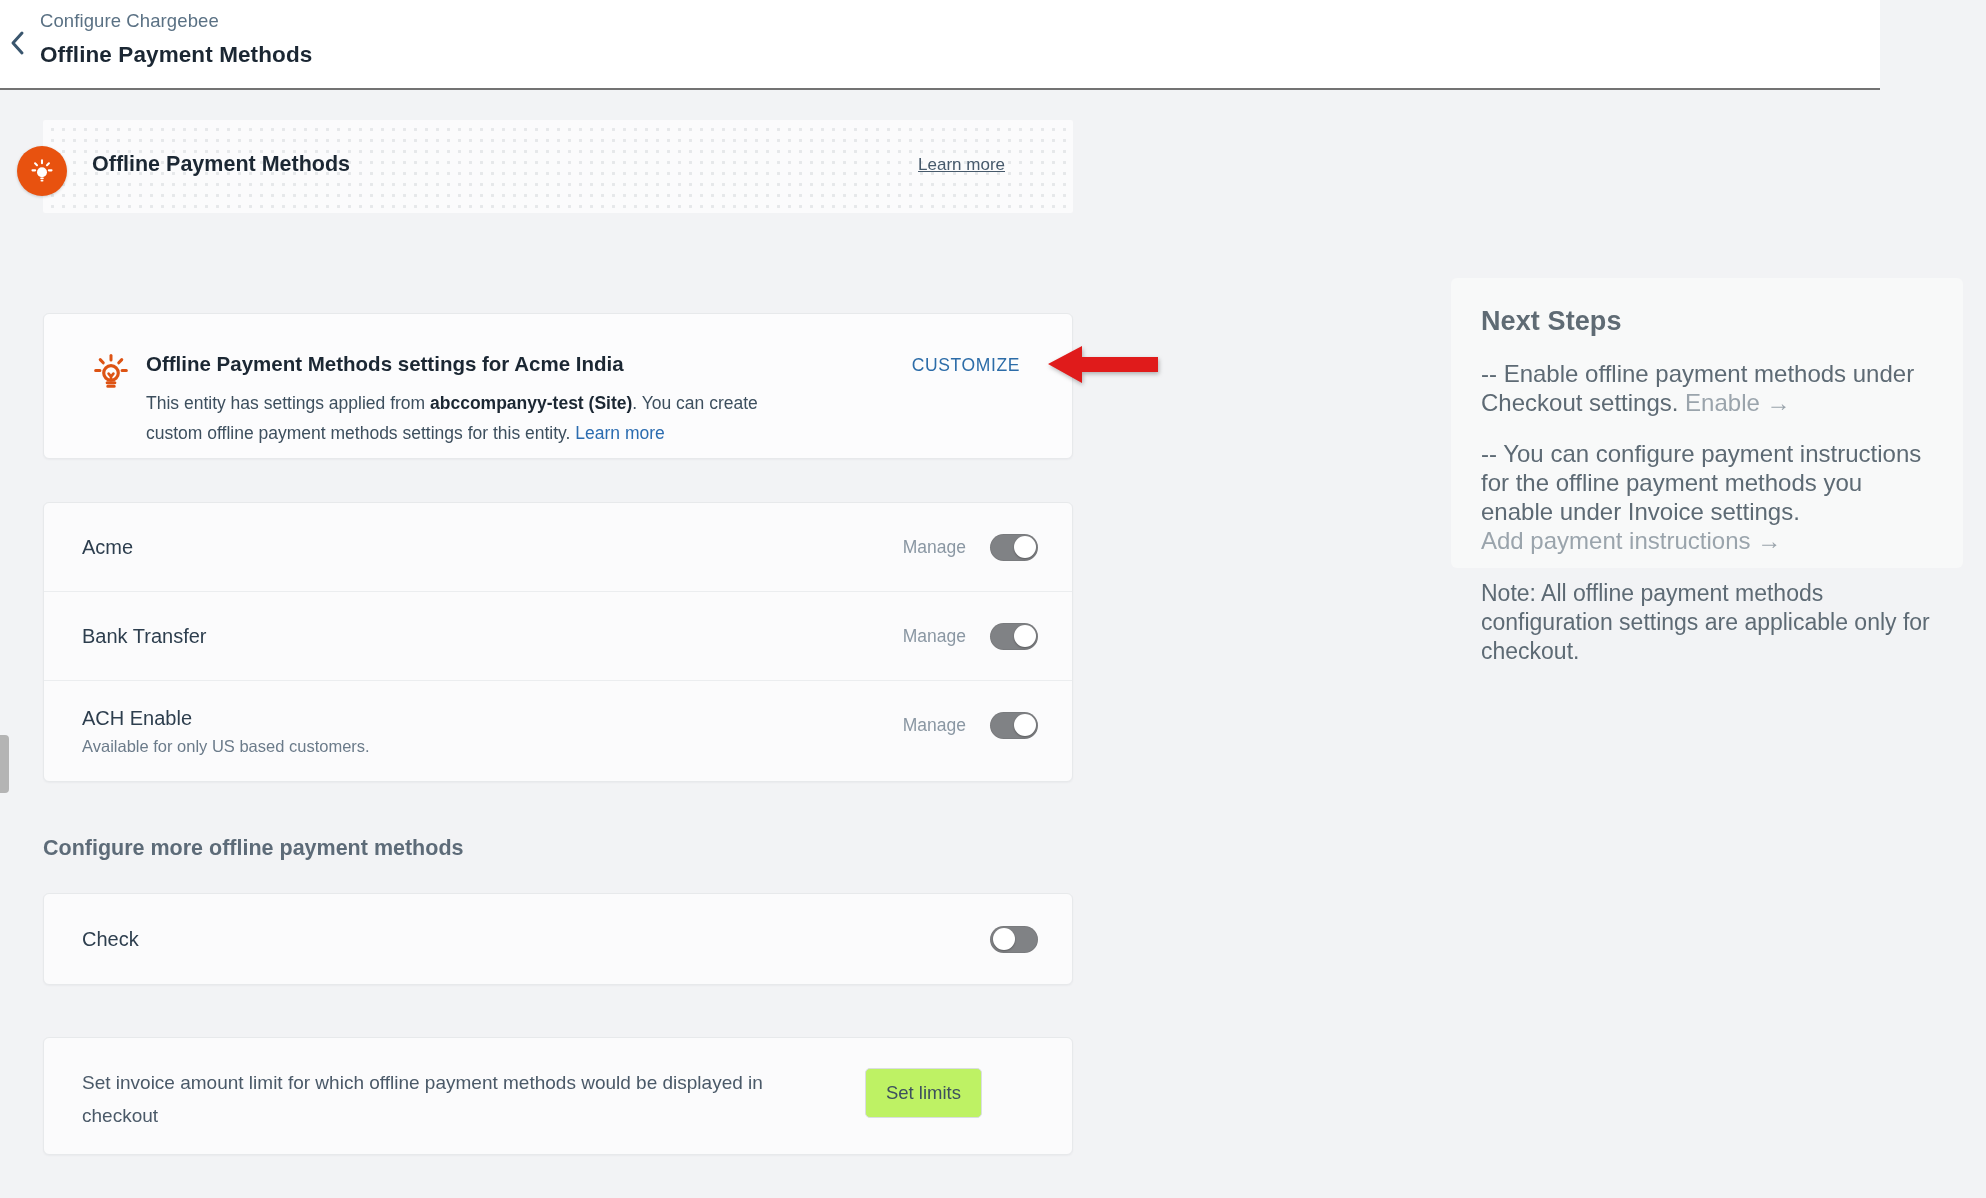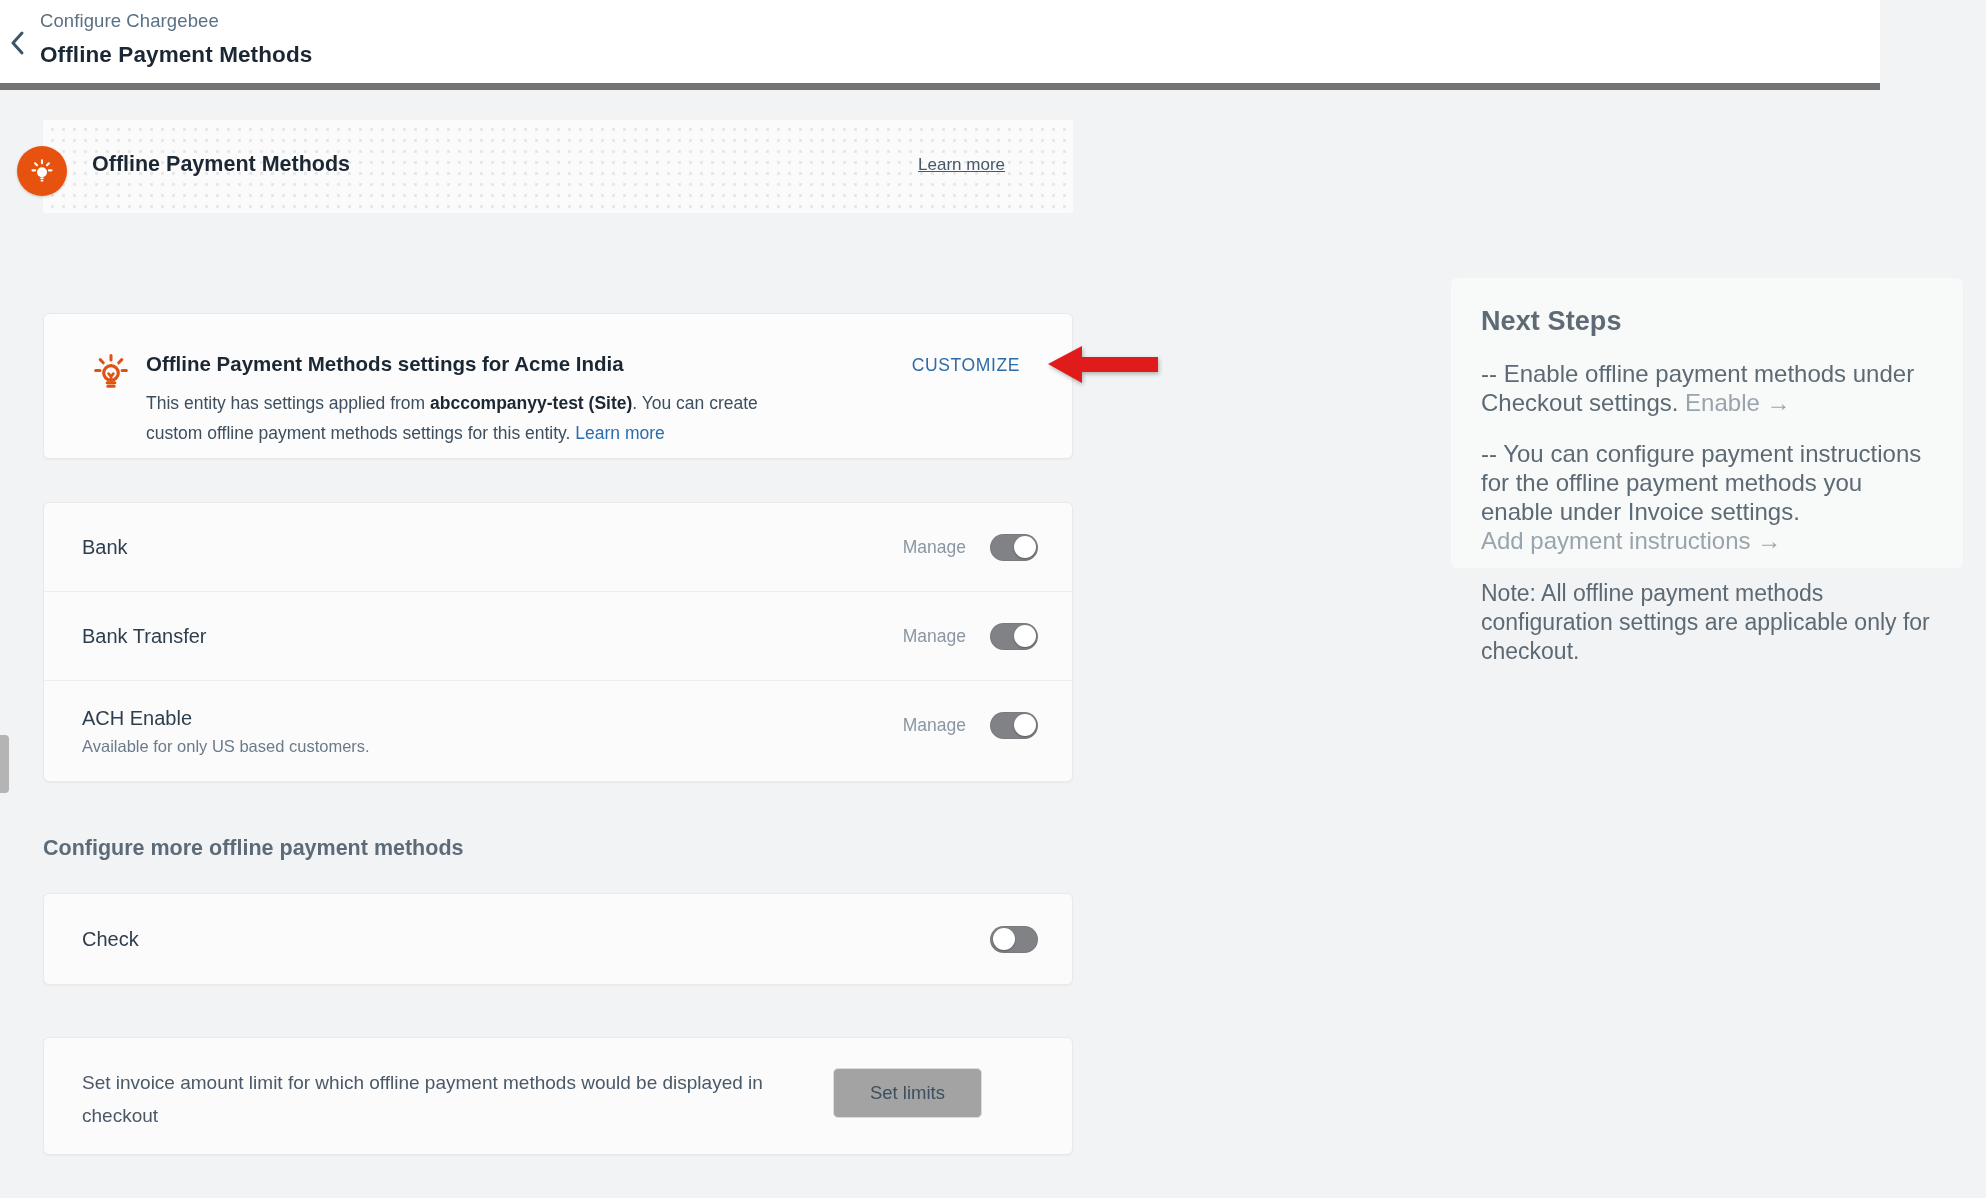--- a/index.html
+++ b/index.html
@@ -9,21 +9,21 @@
     background: #f2f3f5;
     overflow: hidden;
   }
   body { position: relative; }
 
   
   .header {
     position: absolute; top: 0; left: 0;
     width: 1880px; height: 90px;
     background: #ffffff;
-    border-bottom: 7px solid #737373;
+    border-bottom: 2px solid #737373;
   }
   .back-chevron {
     position: absolute; left: 6px; top: 28px;
     width: 24px; height: 30px;
     display: flex; align-items: center; justify-content: center;
     cursor: pointer;
   }
   .back-chevron svg { display: block; }
   .header-breadcrumb {
     position: absolute; left: 40px; top: 10px;
@@ -164,22 +164,22 @@
     margin-top: 52px; width: 1030px; height: 118px;
     background: #fbfbfc; border: 1px solid #e7e9eb; border-radius: 6px;
     position: relative; box-shadow: 0 1px 2px rgba(16,24,40,.04);
   }
   .limits-text {
     position: absolute; left: 38px; top: 28px; width: 700px;
     font-size: 19px; line-height: 33px; color: #4a5968;
   }
   .set-limits-btn {
     position: absolute; right: 90px; top: 30px;
-    padding: 13px 36px;
-    background: #a3a3a3; border: 1px solid #d9dde1; border-radius: 5px;
+    padding: 13px 20px;
+    background: #bef264; border: 1px solid #d9dde1; border-radius: 5px;
     font-size: 18.5px; color: #3d4f5e; cursor: pointer;
   }
 
   
   .next-steps {
     position: absolute; left: 1451px; top: 278px;
     width: 512px; height: 290px;
     background: #f8f9f9; border-radius: 6px;
     padding: 28px 30px;
   }
@@ -238,21 +238,21 @@
     <div class="settings-desc">
       <span>This entity has settings applied from </span><b>abccompanyy-test (Site)</b><span>. You can create custom offline payment methods settings for this entity. </span><span class="lnk">Learn more</span>
     </div>
     <div class="customize-btn">CUSTOMIZE</div>
   </div>
 
   <div class="methods-card">
 
     <div class="method-row">
       <div class="method-names">
-        <div class="method-name">Bank</div>
+        <div class="method-name">Acme</div>
       </div>
       <div class="method-right">
         <span class="manage-link">Manage</span>
         <div class="toggle on">
             <div class="knob"></div>
           </div>
       </div>
     </div>
 
     <div class="method-row">

